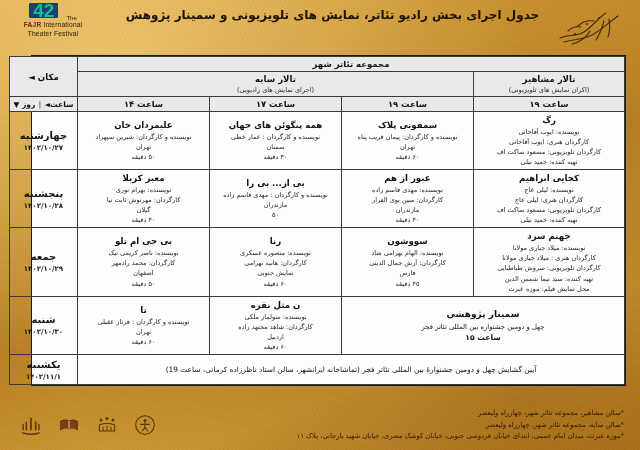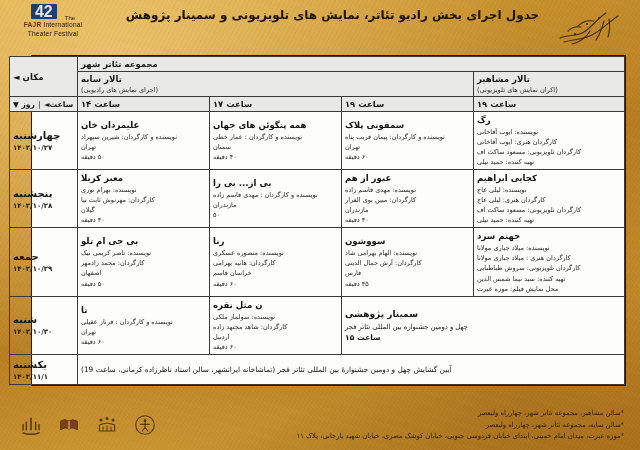--- a/index.html
+++ b/index.html
@@ -75,23 +75,23 @@
     position: absolute;
     top: 2px;
     left: 10px;
     width: 86px;
     height: 48px;
     text-align: center;
   }
   .logo-42 .badge {
     display: inline-block;
     background: #1b3f70;
-    color: #e5e5e5;
-    font-weight: bold;
-    font-size: 16px;
+    color: #14b8a6;
+    font-weight: bold;
+    font-size: 19px;
     padding: 0 4px;
     line-height: 15px;
     border-radius: 1px;
     font-family: "Liberation Sans", sans-serif;
   }
   .logo-42 .the {
     font-size: 6px;
     color: #2a1a06;
     vertical-align: bottom;
     padding-left: 3px;
@@ -115,21 +115,21 @@
     border: 1.6px solid #1a1a1a;
     background: #fdfdfb;
   }
   table.sched {
     width: 100%;
     border-collapse: collapse;
     table-layout: fixed;
   }
   table.sched td, table.sched th {
     border: 0.8px solid #3a3a3a;
-    text-align: left;
+    text-align: center;
     vertical-align: middle;
     color: #141414;
     padding: 2px 3px;
   }
   thead td, thead th { background: #e9e9e7; }
   .col-day   { width: 68px; }
   .col-c1    { width: 132px; }
   .col-c2    { width: 132px; }
   .col-c3    { width: 132px; }
   .col-c4    { width: 151px; }
@@ -404,21 +404,21 @@
               <div>کارگردان: آرش جمال الدینی</div>
               <div>فارس</div>
               <div>۴۵ دقیقه</div>
             </div>
           </td>
           <td class="cell">
             <div class="show-title">رنا</div>
             <div class="show-meta">
               <div>نویسنده: منصوره عسکری</div>
               <div>کارگردان: هانیه بهرامی</div>
-              <div>خراسان قاسم</div>
+              <div>نمایش جنوبی</div>
               <div>۶۰ دقیقه</div>
             </div>
           </td>
           <td class="cell">
             <div class="show-title">بی جی ام تلو</div>
             <div class="show-meta">
               <div>نویسنده: ناصر کریمی نیک</div>
               <div>کارگردان: محمد رادمهر</div>
               <div>اصفهان</div>
               <div>۵۰ دقیقه</div>

